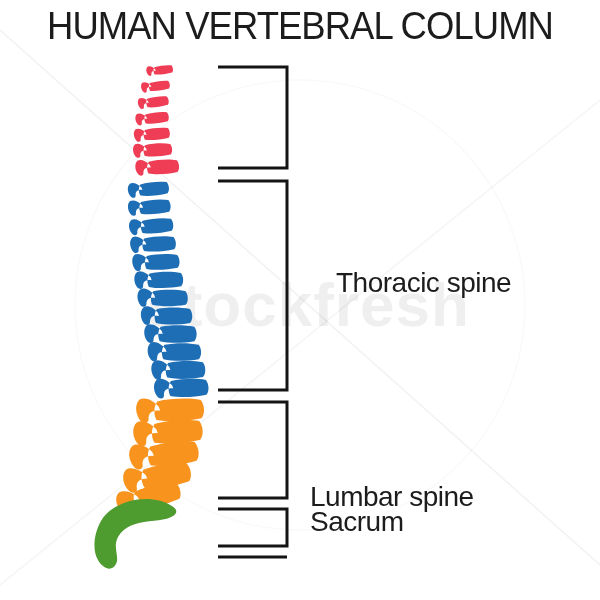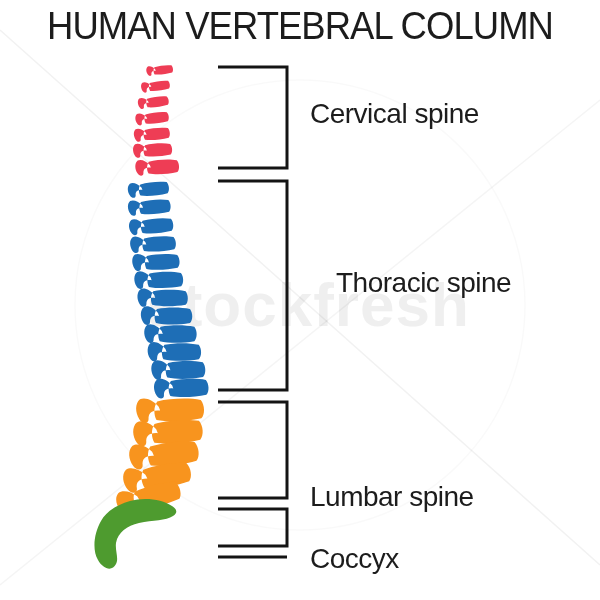--- a/index.html
+++ b/index.html
@@ -85,18 +85,17 @@
       <path class="bracket" d="M 218,67 H 287 V 168 H 218"></path>
       <path class="bracket" d="M 218,181 H 287 V 390 H 218"></path>
       <path class="bracket" d="M 218,402 H 287 V 498 H 218"></path>
       <path class="bracket" d="M 218,509 H 287 V 546 H 218"></path>
       <path class="bracket" d="M 218,557 H 287"></path>
     </g>
   </svg>
 
   <h1 class="page-title">HUMAN VERTEBRAL COLUMN</h1>
 
-  <div class="section-label label-cervical">Cervical spine</div>
   <div class="section-label label-thoracic">Thoracic spine</div>
   <div class="section-label label-lumbar">Lumbar spine</div>
-  <div class="section-label label-coccyx">Coccyx</div>
+  <div class="section-label label-sacrum">Sacrum</div>
 
 </div>
 
 </body></html>

